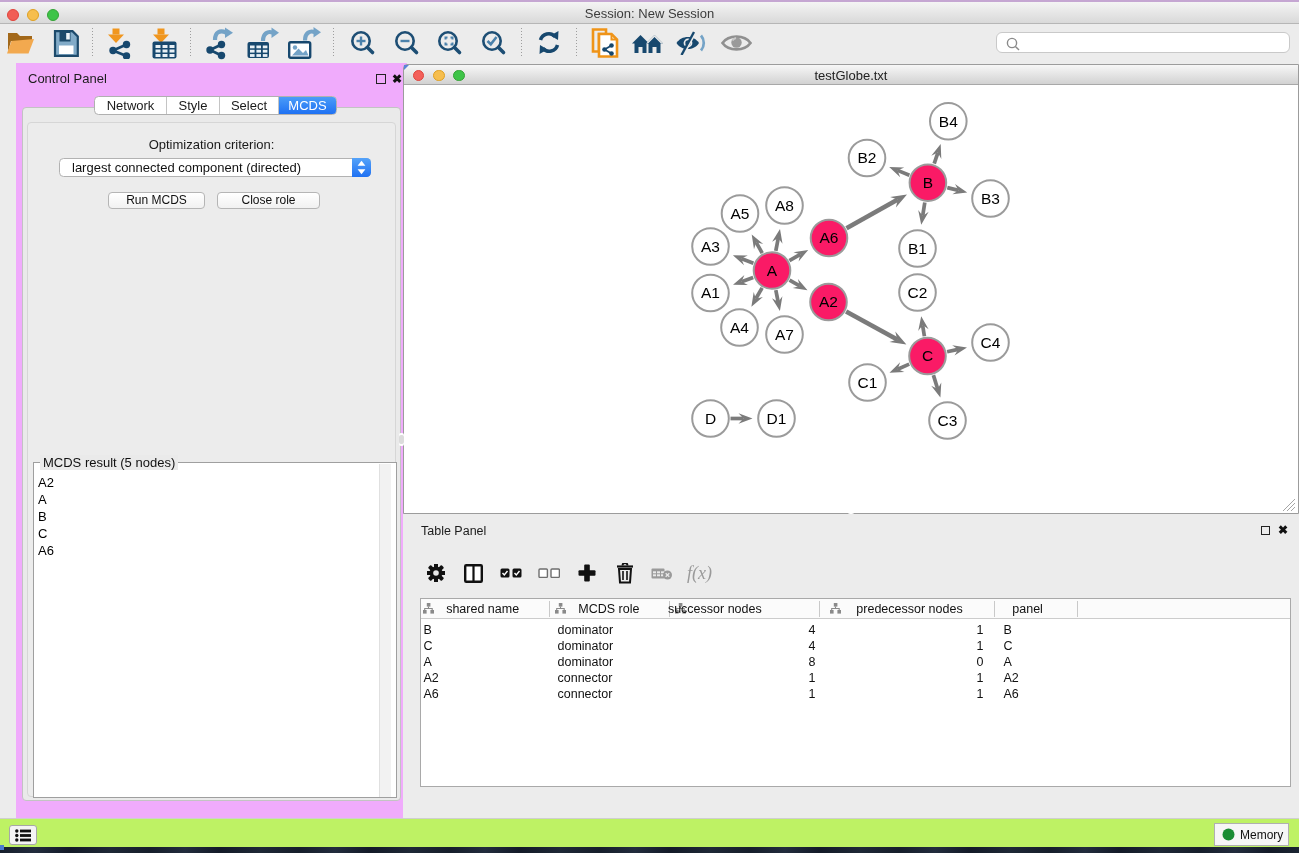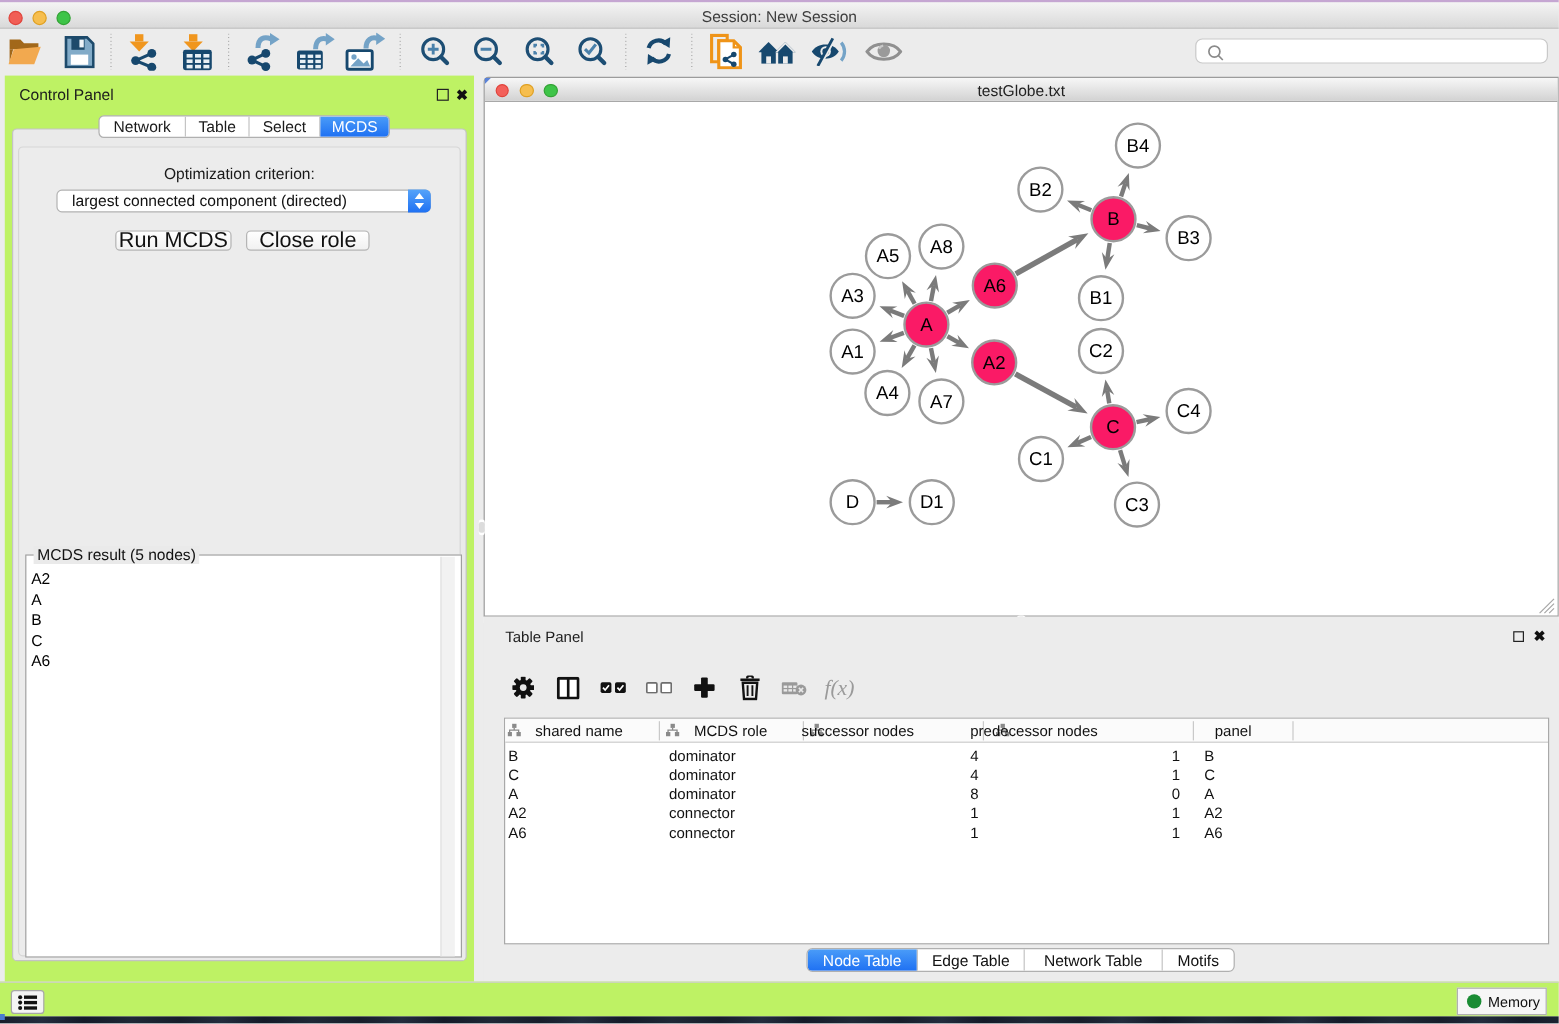--- a/index.html
+++ b/index.html
@@ -10,36 +10,36 @@
 #topline { left:0; top:0; width:1299px; height:2px; background:#c5a6d2; }
 
 #titlebar { left:0; top:2px; width:1299px; height:22px; background:linear-gradient(#f4f4f4,#d9d9d9); border-bottom:1px solid #b6b6b6; }
 .tl { position:absolute; top:7px; width:12px; height:12px; border-radius:50%; }
 #title { width:100%; text-align:center; font-size:13px; color:#3c3c3c; top:4px; position:absolute; }
 
 #toolbar { left:0; top:24px; width:1299px; height:39px; background:#ececec; }
 .sep { position:absolute; top:4px; height:30px; width:1px; background-image:linear-gradient(#9e9e9e 33%, rgba(0,0,0,0) 0%); background-size:1px 3px; }
 #search { position:absolute; left:996px; top:8px; width:294px; height:21px; background:#fff; border:1px solid #c9c9c9; border-radius:6px; }
 
-#cpanel { left:4px; top:63px; width:391px; height:755px; background:#bef264; }
+#cpanel { left:16px; top:63px; width:391px; height:755px; background:#f0abfc; }
 #cp-title { left:12px; top:8px; font-size:13px; color:#1c1c1c; position:absolute; }
 .winbtn-sq { position:absolute; width:10px; height:10px; border:1.6px solid #222; background:transparent; }
 .winbtn-x { position:absolute; font-size:12px; font-weight:bold; color:#111; line-height:11px; }
 #cp-inner { position:absolute; left:6px; top:44px; width:379px; height:694px; background:#eaeaea; border:1px solid #c3c3c3; border-radius:4px; }
 #cp-inner2 { position:absolute; left:4px; top:14px; width:369px; height:675px; background:#ececec; border:1px solid #d6d6d6; border-radius:4px; }
 
 #cp-tabs { position:absolute; left:78px; top:33px; width:243px; height:19px; display:flex; background:#fff; border:1px solid #b0b0b0; border-radius:4.5px; overflow:hidden; z-index:5; }
 #cp-tabs .seg { font-size:13px; font-weight:normal; color:#1a1a1a; display:flex; align-items:center; justify-content:center; border-right:1px solid #c4c4c4; }
 #cp-tabs .seg:last-child { border-right:none; }
 #cp-tabs .seg.sel { background:linear-gradient(#4a9cf8,#1f71f3); color:#fff; }
 #opt-label { position:absolute; left:0; top:74px; width:391px; text-align:center; font-size:13px; color:#1a1a1a; }
 #dropdown { position:absolute; left:43px; top:95px; width:312px; height:19px; background:#fff; border:1px solid #b2b2b2; border-radius:4.5px; }
 #dropdown .txt { position:absolute; left:12px; top:1px; font-size:13px; color:#111; }
 #dropdown .cap { position:absolute; right:-1px; top:-1px; width:19px; height:19px; background:linear-gradient(#55a3f9,#1f71f3); border-radius:0 4.5px 4.5px 0; }
-.btn { position:absolute; height:17px; background:linear-gradient(#ffffff,#f1f1f1); border:1px solid #b5b5b5; border-radius:4px; font-size:18px; color:#111; text-align:center; line-height:15px; }
+.btn { position:absolute; height:17px; background:linear-gradient(#ffffff,#f1f1f1); border:1px solid #b5b5b5; border-radius:4px; font-size:12px; color:#111; text-align:center; line-height:15px; }
 
 #fs { position:absolute; left:17px; top:399px; width:364px; height:336px; border:1px solid #9f9f9f; background:#fff; }
 #fs-legend { position:absolute; left:6px; top:-8px; background:#eaeaea; padding:0 3px; font-size:13px; color:#111; }
 #fs-list { position:absolute; left:4px; top:11px; font-size:13px; color:#000; line-height:17px; }
 #fs-scroll { position:absolute; right:5px; top:1px; width:12px; height:333px; background:#f2f2f2; border-left:1px solid #e0e0e0; }
 
 #iframe { left:403px; top:64px; width:896px; height:450px; background:#fff; border:1px solid #9c9c9c; border-radius:4px 0 0 0; }
 #if-titlebar { position:absolute; left:0; top:0; width:100%; height:20px; background:linear-gradient(#f7f7f7,#d2d2d2); border-bottom:1px solid #a8a8a8; border-radius:4px 0 0 0; }
 #if-title { position:absolute; width:100%; text-align:center; top:3px; font-size:13px; color:#222; }
 .tl2 { position:absolute; top:4.5px; width:11.5px; height:11.5px; border-radius:50%; }
@@ -234,21 +234,21 @@
 
 <div id="cpanel" class="abs">
   <div id="cp-title">Control Panel</div>
   <div class="winbtn-sq" style="left:360px; top:11px;"></div>
   <div class="winbtn-x" style="left:376px; top:11px;">✖</div>
   <div id="cp-inner">
       <div id="cp-inner2"></div>
     </div>
   <div id="cp-tabs">
     <div class="seg" style="width:72px">Network</div>
-    <div class="seg" style="width:53px">Table</div>
+    <div class="seg" style="width:53px">Style</div>
     <div class="seg" style="width:59px">Select</div>
     <div class="seg sel" style="flex:1">MCDS</div>
   </div>
   <div id="opt-label">Optimization criterion:</div>
   <div id="dropdown">
     <div class="txt">largest connected component (directed)</div>
     <div class="cap"><svg width="19" height="19">
           <polygon points="9.5,2.8 13.4,7.8 5.6,7.8" fill="#fff"></polygon>
           <polygon points="9.5,16.2 13.4,11.2 5.6,11.2" fill="#fff"></polygon>
         </svg></div>
@@ -457,34 +457,28 @@
           <g fill="#8a8a8a">
             <rect x="3.8" y="0" width="3.6" height="3.6"></rect>
             <rect x="0" y="7" width="3.6" height="3.6"></rect>
             <rect x="7.4" y="7" width="3.6" height="3.6"></rect>
             <path d="M5.5,3.6 V5.5 M1.7,7 V5.5 H9.2 V7" fill="none" stroke="#8a8a8a" stroke-width="1.1"></path>
           </g>
         </svg>
 <div class="th-label" style="left:-17.9px;width:160px;text-align:center">shared name</div>
 <div class="th-label" style="left:108.30000000000001px;width:160px;text-align:center">MCDS role</div>
 <div class="th-label" style="left:247.39999999999998px;width:160px;text-align:left">successor nodes</div>
-<div class="th-label" style="left:388px;width:160px;">predecessor nodes</div>
+<div class="th-label" style="left:409px;width:160px;text-align:center">predecessor nodes</div>
 <div class="th-label" style="left:527.1px;width:160px;text-align:center">panel</div>
     </div>
     <div class="trow" style="left:3px;top:22.5px;line-height:16.2px">B<br>C<br>A<br>A2<br>A6</div>
 <div class="trow" style="left:137px;top:22.5px;line-height:16.2px">dominator<br>dominator<br>dominator<br>connector<br>connector</div>
 <div class="trow" style="left:295px;top:22.5px;width:100px;text-align:right;line-height:16.2px">4<br>4<br>8<br>1<br>1</div>
 <div class="trow" style="left:463px;top:22.5px;width:100px;text-align:right;line-height:16.2px">1<br>1<br>0<br>1<br>1</div>
 <div class="trow" style="left:583px;top:22.5px;line-height:16.2px">B<br>C<br>A<br>A2<br>A6</div>
-  </div>
-  <div id="tp-tabs">
-    <div class="seg sel" style="width:92px">Node Table</div>
-    <div class="seg" style="width:89px">Edge Table</div>
-    <div class="seg" style="width:115px">Network Table</div>
-    <div class="seg" style="flex:1">Motifs</div>
   </div>
 </div>
 
 <div id="statusbar" class="abs">
   <div id="sb-btn">
       <svg width="16" height="13" style="position:absolute;left:5px;top:3px">
     <circle cx="1.8" cy="2" r="1.7" fill="#111"></circle>
         <rect x="5" y="0.6" width="11" height="2.8" fill="#111"></rect>
     <circle cx="1.8" cy="6.5" r="1.7" fill="#111"></circle>
         <rect x="5" y="5.1" width="11" height="2.8" fill="#111"></rect>

